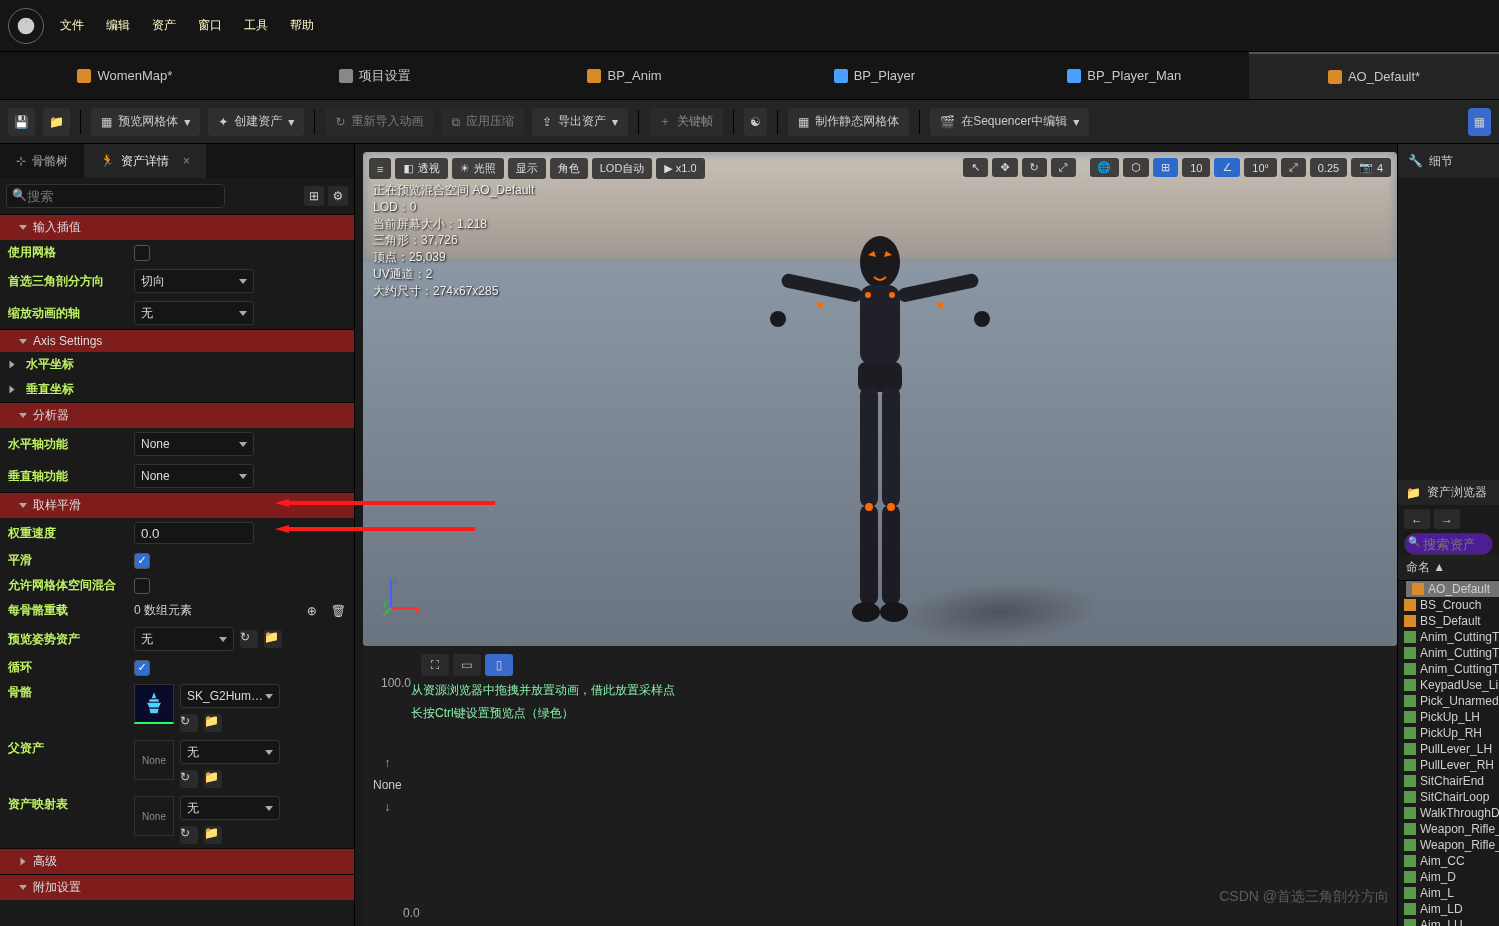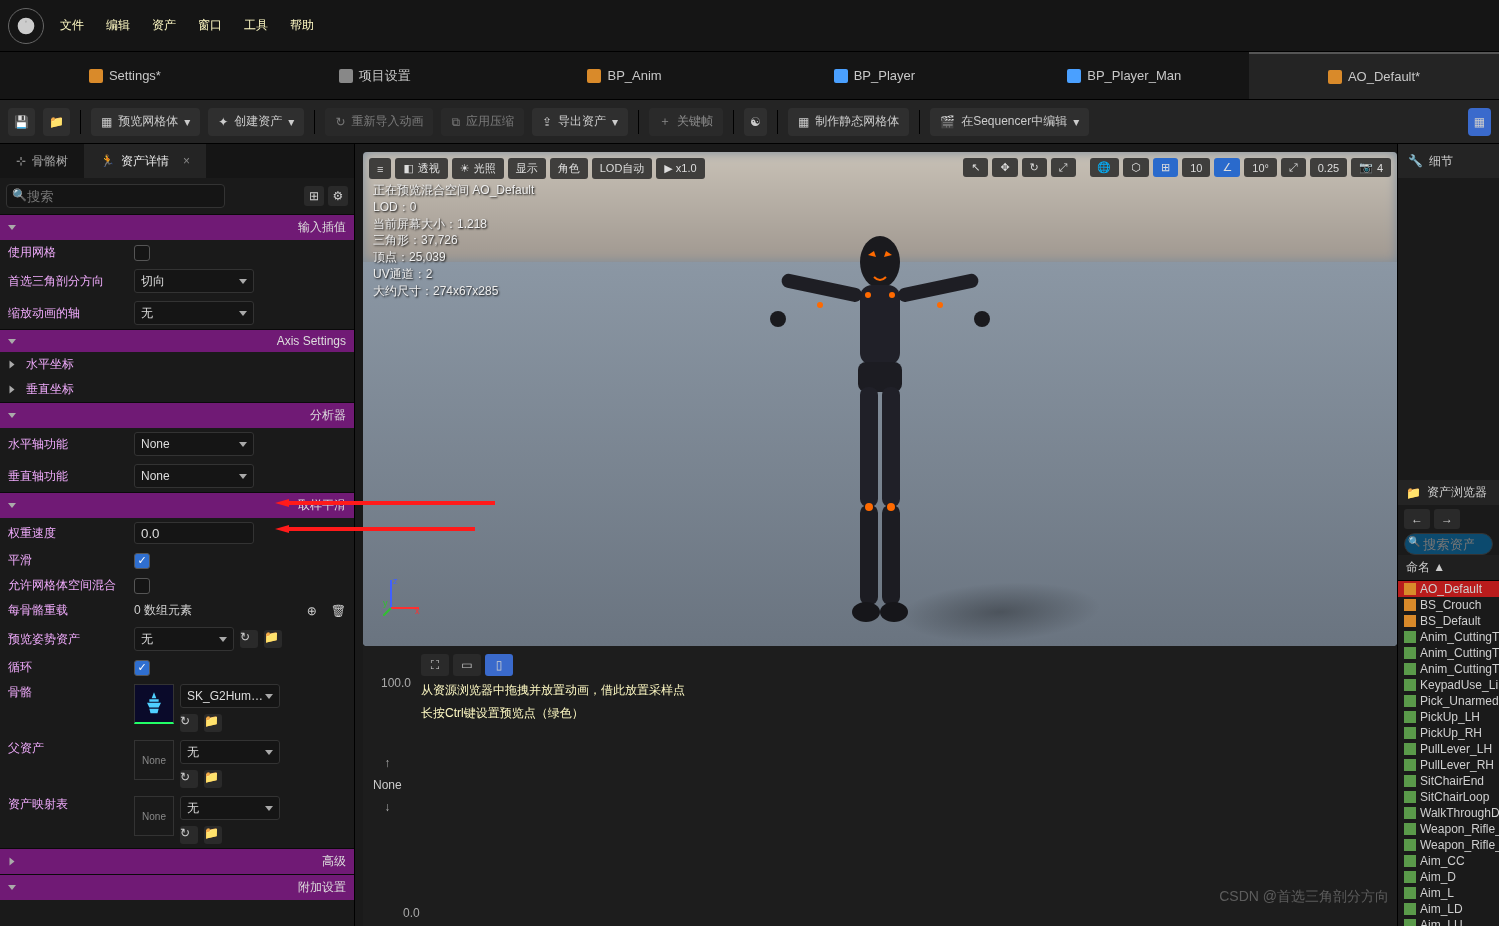--- a/index.html
+++ b/index.html
@@ -20,25 +20,25 @@
 .content { display:flex; height:calc(100% - 52px - 48px - 44px); }
 .left { width:355px; background:#1a1a1a; display:flex; flex-direction:column; border-right:1px solid #000;}
 .panel-tabs { height:34px; display:flex; background:#151515;}
 .ptab { padding:0 16px; display:flex; align-items:center; gap:6px; color:#aaa; position:relative;}
 .ptab.active { background:#242424; color:#e8e8e8;}
 .ptab .close { margin-left:8px; color:#888;}
 .search-row { display:flex; align-items:center; gap:4px; padding:6px;}
 .search-row input { flex:1; background:#151515; border:1px solid #333; border-radius:4px; height:24px; padding:0 20px; color:#aaa;}
 .search-row .ib{ width:20px; height:20px; background:#2a2a2a; border-radius:3px; display:flex;align-items:center;justify-content:center;}
 .scroll{ flex:1; overflow-y:auto; }
-.section-h { background:#701a75; padding:4px 8px; color:#ddd; display:flex; align-items:center; gap:6px; border-top:1px solid #0a0a0a;justify-content:space-between;}
+.section-h { background:#7f1d1d; padding:4px 19px; color:#ddd; display:flex; align-items:center; gap:6px; border-top:1px solid #0a0a0a;}
 .section-h .caret { width:0;height:0;border-left:4px solid transparent;border-right:4px solid transparent;border-top:5px solid #aaa;}
 .section-h.collapsed .caret{ transform:rotate(-90deg);}
 .prop-row { display:flex; align-items:center; padding:4px 8px; gap:6px;}
-.prop-row .label { width:120px; color:#f0abfc;}
+.prop-row .label { width:120px; color:#bef264;font-weight:bold;}
 select.dropdown, .dropdown { background:#151515; border:1px solid #333; color:#ddd; height:24px; width:120px; border-radius:3px; padding:0 6px; display:flex; align-items:center; justify-content:space-between;}
 .dropdown .dd-caret{ width:0;height:0;border-left:4px solid transparent;border-right:4px solid transparent;border-top:5px solid #aaa;}
 .checkbox { width:16px; height:16px; background:#151515; border:1px solid #555; border-radius:3px; display:flex;align-items:center;justify-content:center;}
 .checkbox.checked{ background:#2f6fd0;}
 .checkbox.checked::after{content:"✓"; color:#fff; font-size:11px;}
 .num-input { background:#151515; border:1px solid #333; color:#ddd; height:22px; width:120px; border-radius:3px; padding:0 6px;}
 .thumb { width:40px; height:40px; background:#0a0a2a; border:1px solid #333; display:flex;align-items:center;justify-content:center;}
 .thumb.sel{ border-bottom:2px solid #2f6;}
 .picker-row { display:flex; gap:6px; align-items:flex-start; width:170px;}
 .picker-col { display:flex; flex-direction:column; gap:4px; flex:1;}
@@ -52,33 +52,33 @@
 .vp-btn{ background:rgba(40,40,40,0.85); padding:3px 8px; border-radius:3px; color:#ddd; font-size:11px; display:flex;align-items:center;gap:4px;}
 .vp-toolbar-r{ position:absolute; top:6px; right:6px; display:flex; gap:4px; z-index:10;}
 .vp-overlay{ position:absolute; top:30px; left:10px; color:#eee; font-size:12px; text-shadow:1px 1px 2px #000; z-index:5; line-height:1.4;}
 .character{ position:absolute; top:75px; left:50%; transform:translateX(-50%); width:240px; height:420px;}
 .shadow{ position:absolute; left:calc(50% + 20px); top:430px; width:200px; height:60px; background:radial-gradient(ellipse at center, rgba(0,0,0,0.3) 0%, transparent 70%); transform:skewX(-30deg);}
 .axis-gizmo{ position:absolute; left:20px; bottom:30px; width:40px; height:40px;}
 .timeline { height:280px; background:#1d1d1d; margin:0 0 0 8px; padding:8px; position:relative;}
 .tl-tools{ display:flex; gap:4px; margin-left:50px; margin-bottom:6px;}
 .tl-tool{ width:28px;height:22px;background:#2a2a2a;border-radius:3px;display:flex;align-items:center;justify-content:center;}
 .tl-scale{ position:absolute; left:8px; top:30px; width:40px; text-align:right; color:#aaa;}
-.tl-info{ color:#fef9c3; margin-left:50px; margin-top:6px;}
+.tl-info{ color:#86efac; margin-left:40px; margin-top:6px;}
 .tl-yaxis{ position:absolute; left:10px; top:110px; display:flex; flex-direction:column; align-items:center; gap:8px;}
 .right { width:102px; background:#1a1a1a; border-left:1px solid #000; display:flex; flex-direction:column;}
 .rtab{ height:34px; display:flex; align-items:center; padding:0 10px; gap:6px; background:#242424;}
 .ab-header{ padding:4px 8px; background:#242424; display:flex; align-items:center; gap:6px;}
 .ab-nav{ padding:4px 6px; display:flex; gap:4px;}
 .nav-btn{ background:#2a2a2a; width:26px; height:20px; border-radius:3px; display:flex;align-items:center;justify-content:center;}
 .ab-search{ padding:0 6px;}
-.ab-search input{ width:100%; background:#0c4a6e; border:1px solid #333; border-radius:12px; height:22px; padding:0 18px; color:#aaa;}
+.ab-search input{ width:100%; background:#4c1d95; border:1px solid #333; border-radius:12px; height:22px; padding:0 18px; color:#aaa;}
 .ab-colh{ padding:4px 8px; color:#ccc; background:#1f1f1f; border-bottom:1px solid #000;}
 .asset-list{ flex:1; overflow-y:auto;}
 .asset-item{ display:flex; align-items:center; gap:4px; padding:1px 6px; white-space:nowrap; overflow:hidden;}
-.asset-item.sel{ background:#b91c1c;}
+.asset-item.sel{ background:#737373;margin-left:8px;}
 .ai-icon{ width:12px; height:12px; flex-shrink:0;}
 .ai-blend{ background:#d98a2a;}
 .ai-anim{ background:#5a9a4a;}
 .watermark{ position:absolute; right:110px; bottom:20px; color:rgba(120,120,120,0.7); font-size:14px; z-index:50;}
 .arrow-annot{ position:absolute; height:8px; z-index:100; pointer-events:none;}
 .arrow-annot svg{ width:100%; height:100%;}
 
 ::-webkit-scrollbar{ width:10px;}::-webkit-scrollbar-track{background:#151515;}::-webkit-scrollbar-thumb{background:#3a3a3a;border-radius:5px;}
 </style>
 </head>
@@ -96,21 +96,21 @@
     <span>资产</span>
     <span>窗口</span>
     <span>工具</span>
     <span>帮助</span>
   </div>
 </div>
 
 <div class="tabs" id="doc-tabs">
     <div class="tab">
       <span class="ico" style="background: rgb(217, 138, 42); border-radius: 2px;"></span>
-      <span>Settings*</span>
+      <span>WomenMap*</span>
     </div>
     <div class="tab">
       <span class="ico" style="background: rgb(136, 136, 136); border-radius: 2px;"></span>
       <span>项目设置</span>
     </div>
     <div class="tab">
       <span class="ico" style="background: rgb(217, 138, 42); border-radius: 2px;"></span>
       <span>BP_Anim</span>
     </div>
     <div class="tab">

